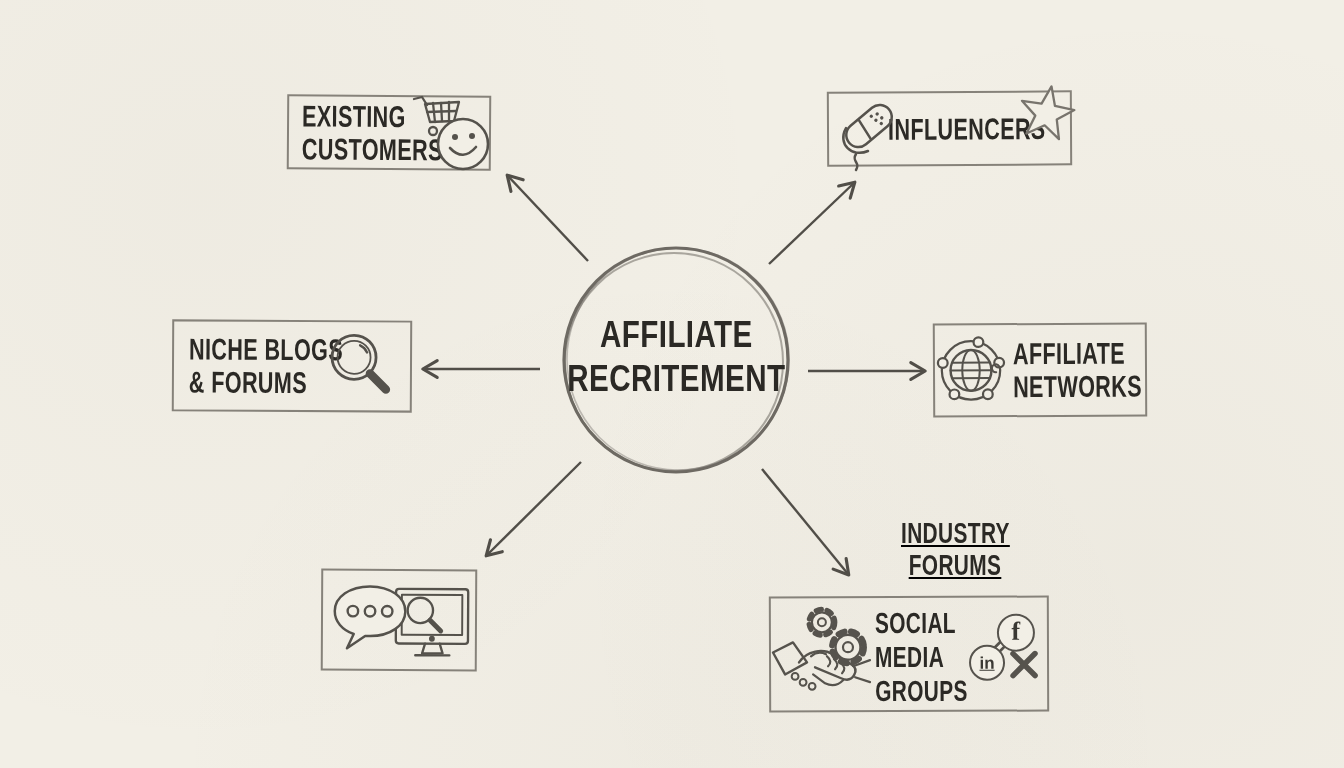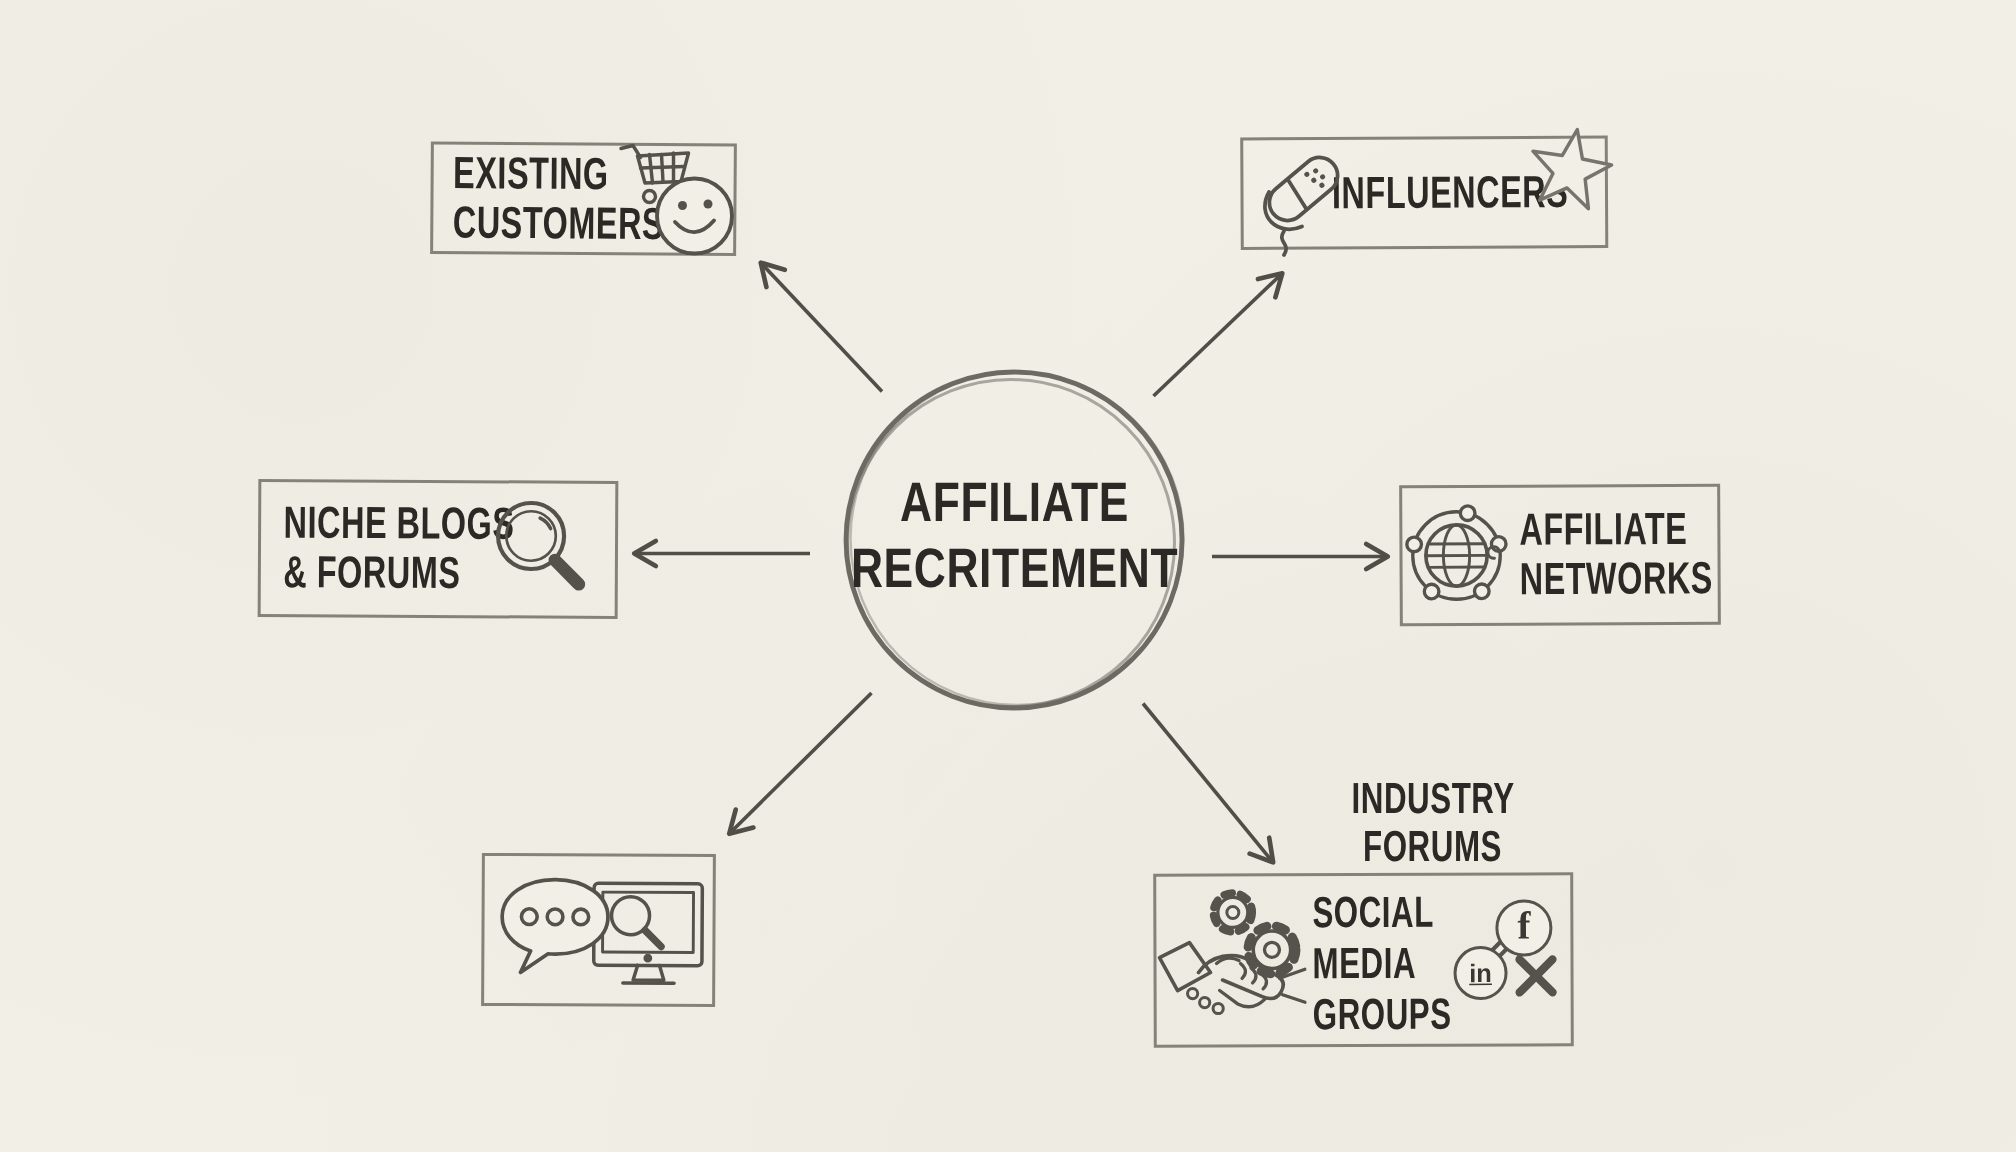--- a/index.html
+++ b/index.html
@@ -171,28 +171,28 @@
     <svg class="abs" style="left:6px;top:8px;" width="82" height="80" viewBox="0 0 86 80">
       <path d="M43,6 C22,6 6,17 6,32 C6,43 14,52 26,56 L19,71 L38,58 C40,58 41,58 43,58 C64,58 80,47 80,32 C80,17 64,6 43,6 Z" fill="#f2efe6" stroke="#55524c" stroke-width="2.6" stroke-linejoin="round"></path>
       <g fill="none" stroke="#55524c" stroke-width="2.5">
         <circle cx="25" cy="32" r="5.5"></circle>
         <circle cx="43" cy="32" r="5.5"></circle>
         <circle cx="61" cy="32" r="5.5"></circle>
       </g>
     </svg>
   </div>
 
-  <div class="abs" style="left:880px;top:518px;width:150px;">
+  <div class="abs" style="left:880px;top:518px;width:150px;text-decoration:underline;">
     <div class="ct centered" style="font-size:29px;">
       <div>INDUSTRY</div>
       <div>FORUMS</div>
     </div>
   </div>
 
-  <div class="nbox" style="left:769px;top:582px;width:276px;height:112px;transform:rotate(-0.2deg);">
+  <div class="nbox" style="left:769px;top:596px;width:276px;height:112px;transform:rotate(-0.2deg);">
     <svg class="abs" style="left:0px;top:4px;" width="100" height="104" viewBox="0 0 100 104">
       <g fill="none" stroke="#56534d" stroke-linecap="round" stroke-linejoin="round">
 
         <circle cx="51" cy="20" r="13" stroke-width="5" stroke-dasharray="5.5 5.5"></circle>
         <circle cx="51" cy="20" r="10" stroke-width="2.2"></circle>
         <circle cx="51" cy="20" r="4" stroke-width="2"></circle>
         <circle cx="77" cy="45" r="16" stroke-width="6" stroke-dasharray="6.5 6.5"></circle>
         <circle cx="77" cy="45" r="12.5" stroke-width="2.4"></circle>
         <circle cx="77" cy="45" r="5" stroke-width="2.2"></circle>
 

